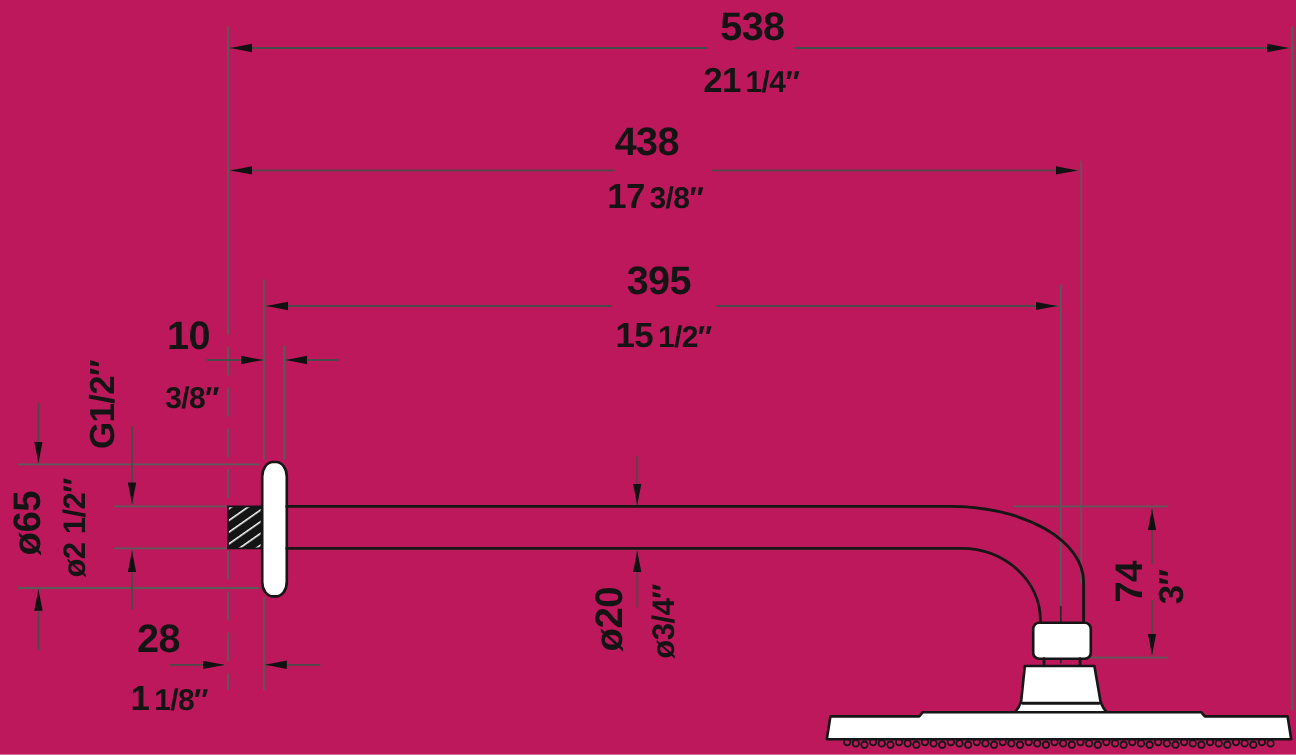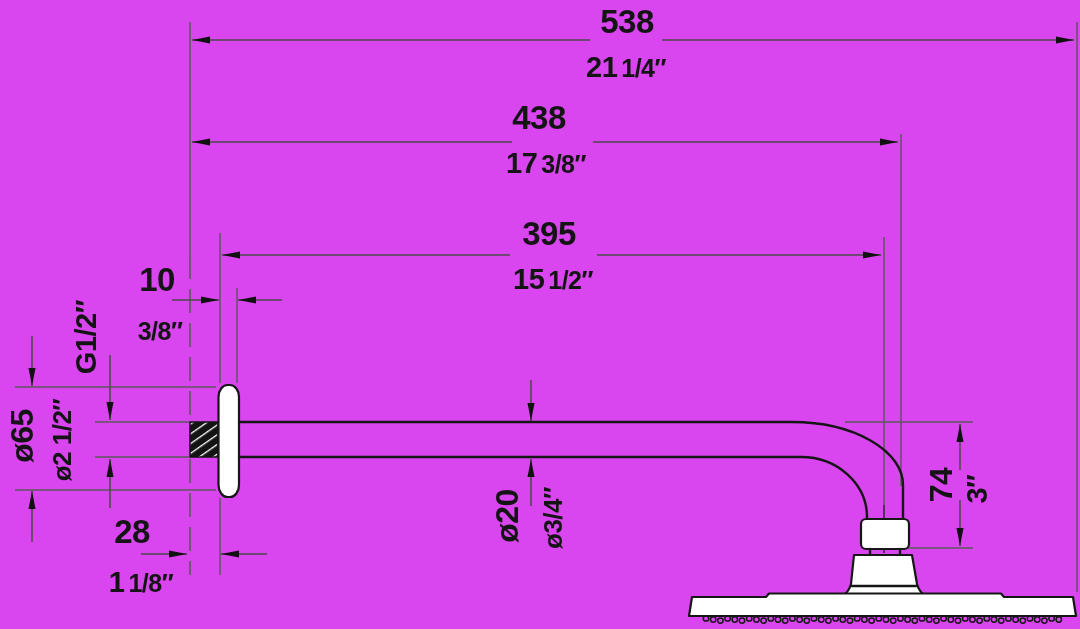--- a/index.html
+++ b/index.html
@@ -1,16 +1,16 @@
 <!DOCTYPE html>
 <html><head>
 <meta charset="utf-8">
 <style>
   html,body{margin:0;padding:0;background:#ffffff;}
-  .stage{position:relative;width:1080px;height:629px;background:#d946ef;overflow:hidden;}
+  .stage{position:relative;width:1080px;height:629px;background:#be185d;overflow:hidden;}
   svg{display:block;}
   svg text{
     font-family:"Liberation Sans","DejaVu Sans",sans-serif;
     font-weight:700;
     fill:#141414;
     letter-spacing:-0.5px;
   }
   .t-mm{font-size:33px;}
   .t-inw{font-size:29px;}
   .t-inf{font-size:25px;}

